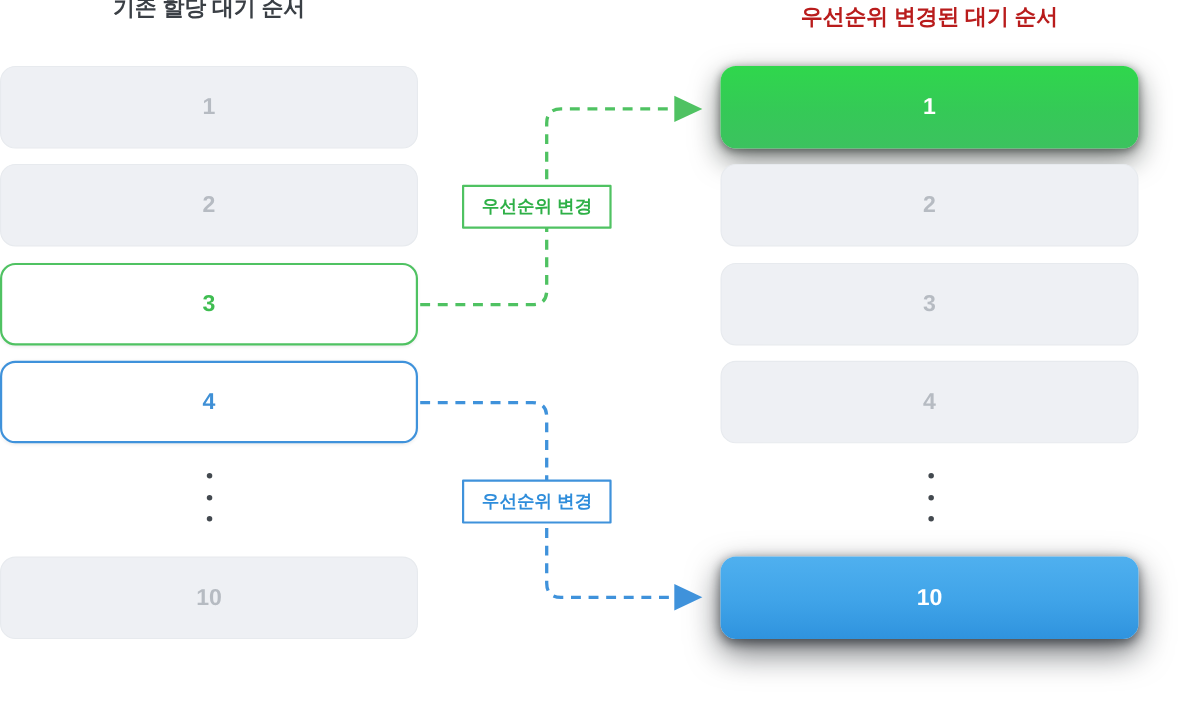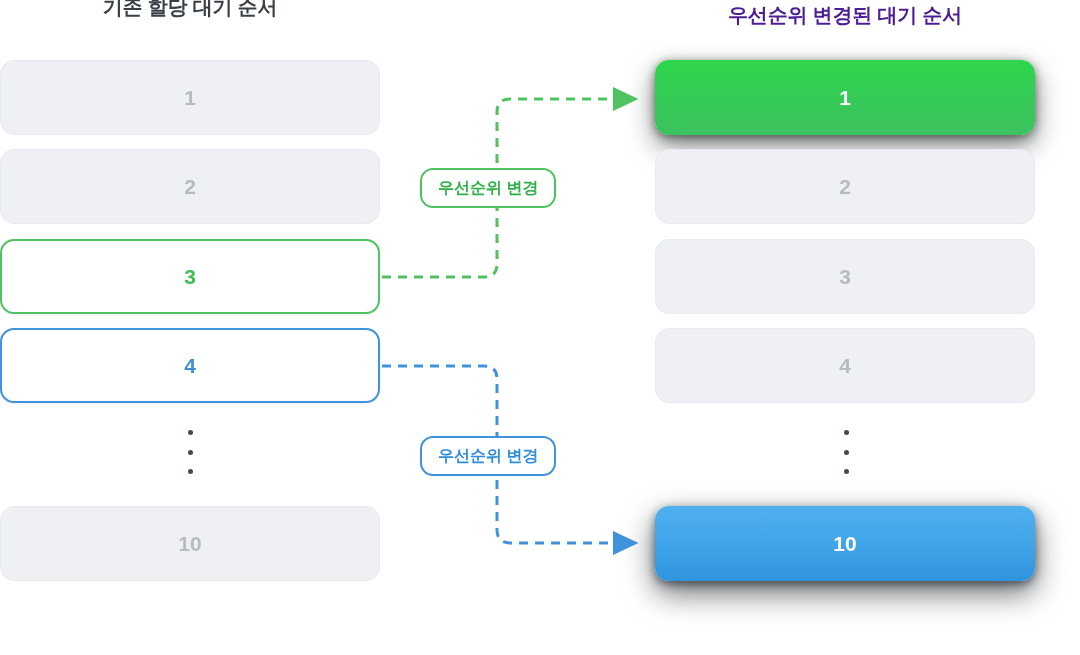--- a/index.html
+++ b/index.html
@@ -32,21 +32,21 @@
   #title-left {
     left: 0;
     width: 380px;
     top: -6px;
     color: #3a3f45;
   }
   #title-right {
     left: 655px;
     width: 380px;
     top: 2px;
-    color: #4c1d95;
+    color: #b91c1c;
   }
 
   
   .card {
     position: absolute;
     border-radius: 14px;
     display: flex;
     align-items: center;
     justify-content: center;
     font-size: 21px;
@@ -117,21 +117,21 @@
 
   
   .conn-label {
     position: absolute;
     height: 40px;
     padding: 0 16px;
     display: flex;
     align-items: center;
     justify-content: center;
     background: #ffffff;
-    border-radius: 13px;
+    border-radius: 1px;
     font-size: 16px;
     font-weight: 700;
     white-space: nowrap;
     z-index: 5;
   }
   #label-green {
     left: 420px; top: 168px;
     border: 2px solid #4fc262;
     color: #2eb047;
   }

